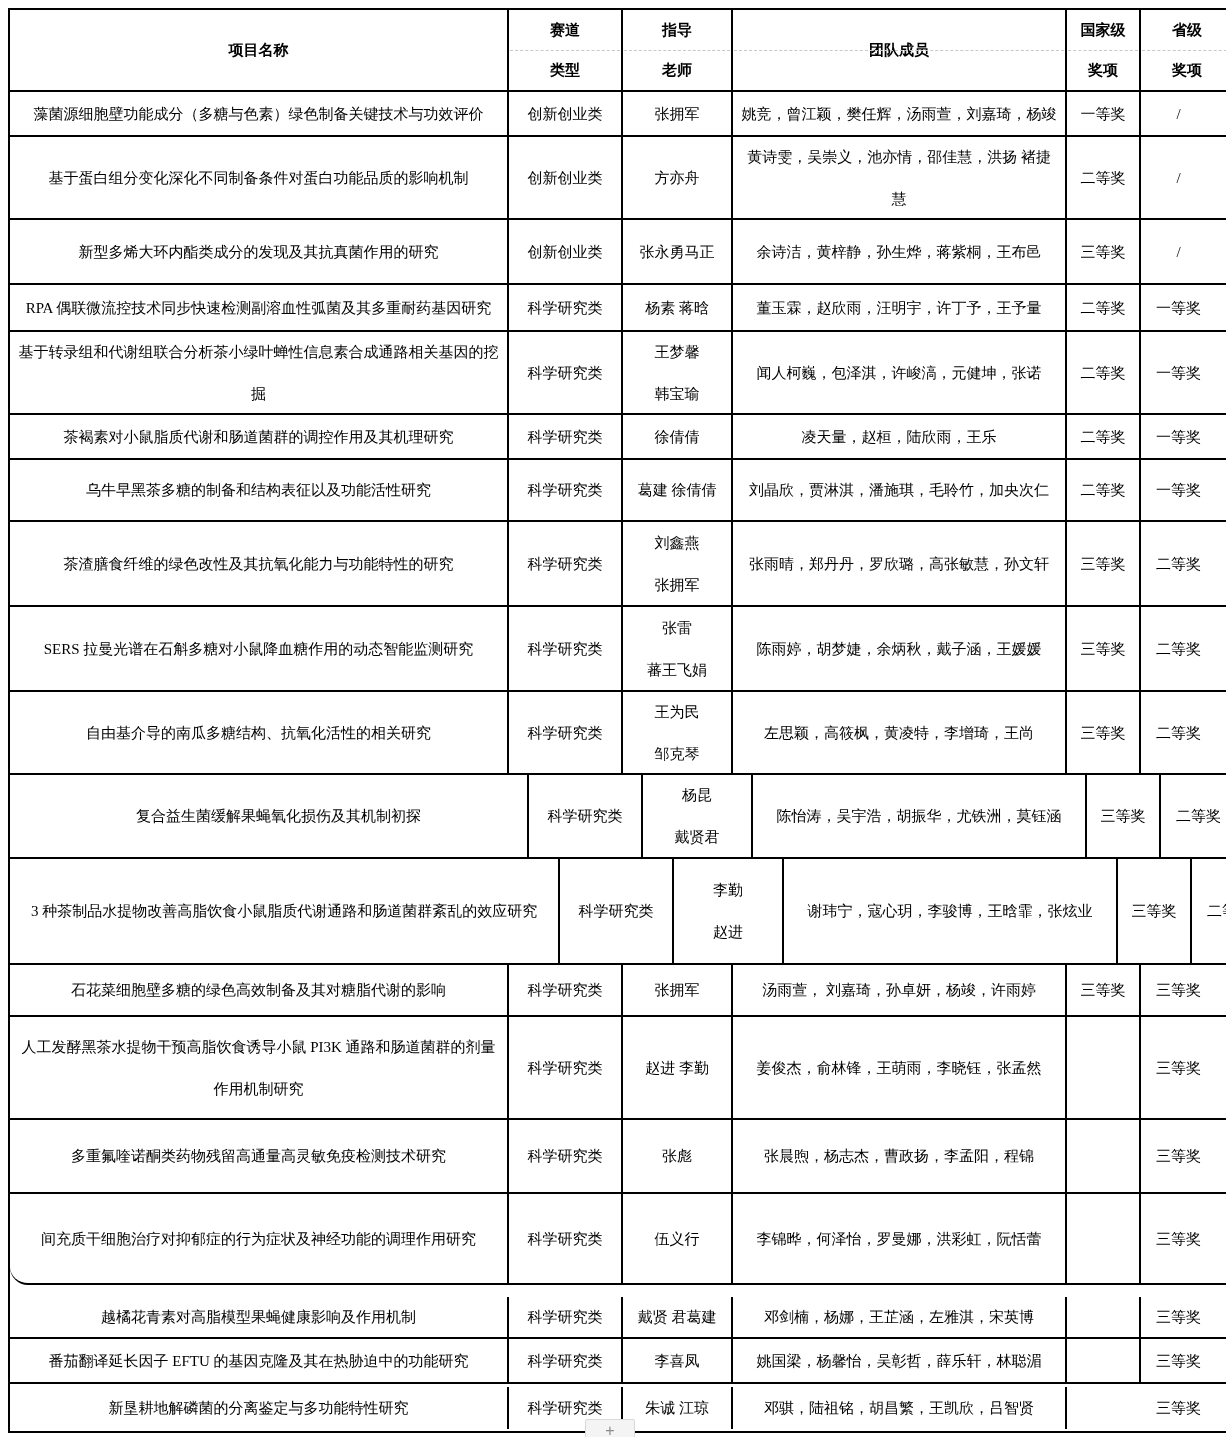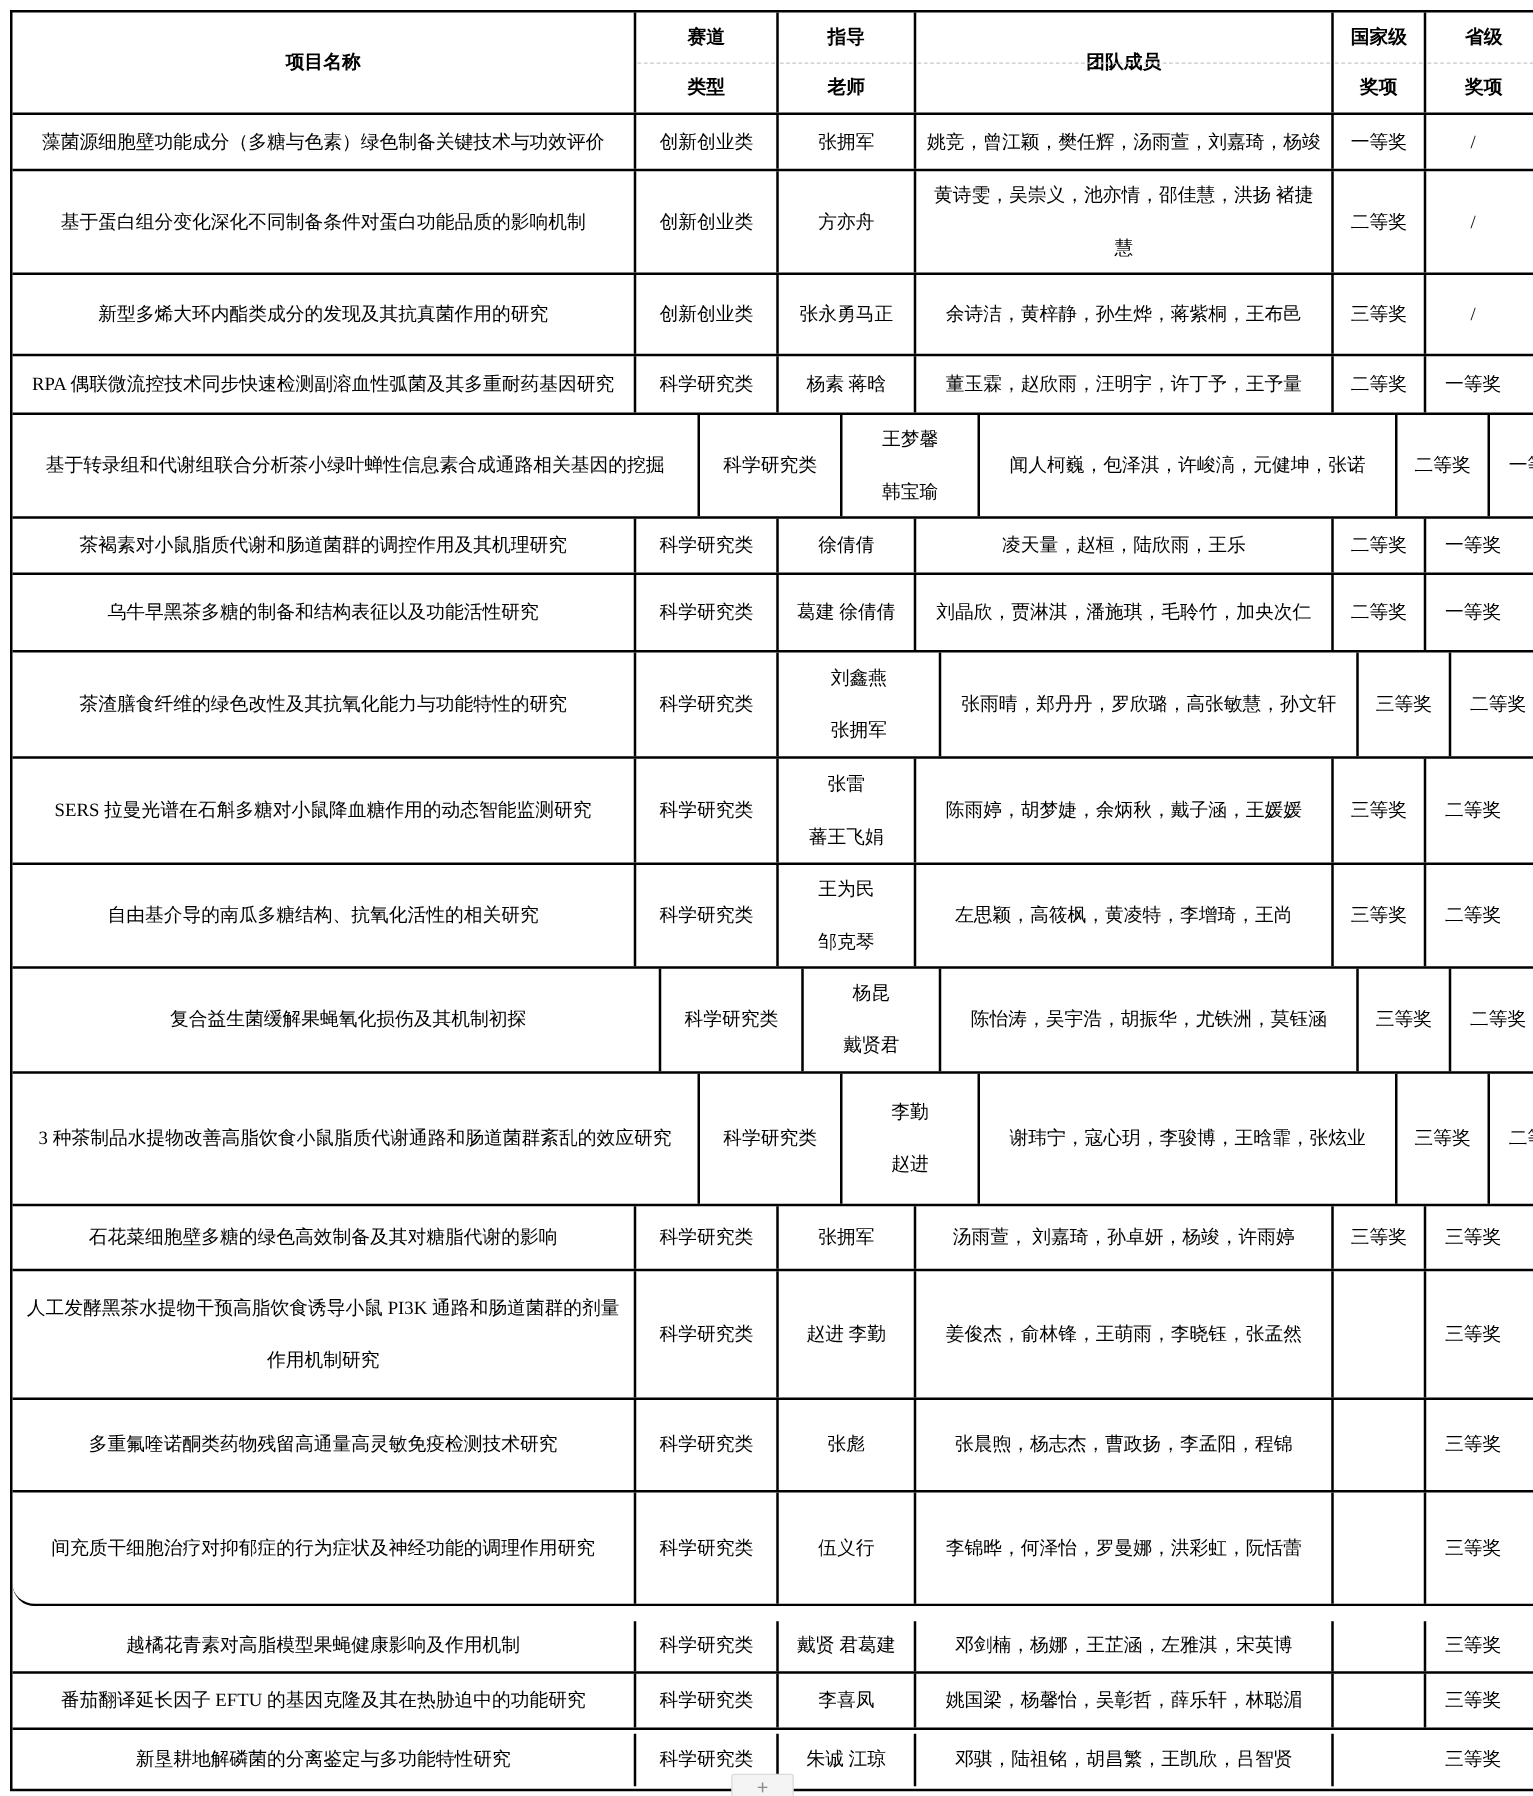--- a/index.html
+++ b/index.html
@@ -173,21 +173,21 @@
           <div class="txt">董玉霖，赵欣雨，汪明宇，许丁予，王予量</div>
         </div>
         <div class="cell" style="width: 74px;">
           <div class="txt">二等奖</div>
         </div>
         <div class="cell" style="width: 75px;">
           <div class="txt">一等奖</div>
         </div>
       </div>
       <div class="trow" style="height: 83px;">
-        <div class="cell" style="width: 550px;">
+        <div class="cell" style="width: 499px;">
           <div class="txt">基于转录组和代谢组联合分析茶小绿叶蝉性信息素合成通路相关基因的挖掘</div>
         </div>
         <div class="cell" style="width: 114px;">
           <div class="txt">科学研究类</div>
         </div>
         <div class="cell" style="width: 110px;">
           <div class="aline">王梦馨</div>
           <div class="aline">韩宝瑜</div>
         </div>
         <div class="cell" style="width: 334px;">
@@ -240,21 +240,21 @@
           <div class="txt">一等奖</div>
         </div>
       </div>
       <div class="trow" style="height: 85px;">
         <div class="cell" style="width: 499px;">
           <div class="txt">茶渣膳食纤维的绿色改性及其抗氧化能力与功能特性的研究</div>
         </div>
         <div class="cell" style="width: 114px;">
           <div class="txt">科学研究类</div>
         </div>
-        <div class="cell" style="width: 130px;">
+        <div class="cell" style="width: 110px;">
           <div class="aline">刘鑫燕</div>
           <div class="aline">张拥军</div>
         </div>
         <div class="cell" style="width: 334px;">
           <div class="txt">张雨晴，郑丹丹，罗欣璐，高张敏慧，孙文轩</div>
         </div>
         <div class="cell" style="width: 74px;">
           <div class="txt">三等奖</div>
         </div>
         <div class="cell" style="width: 75px;">

